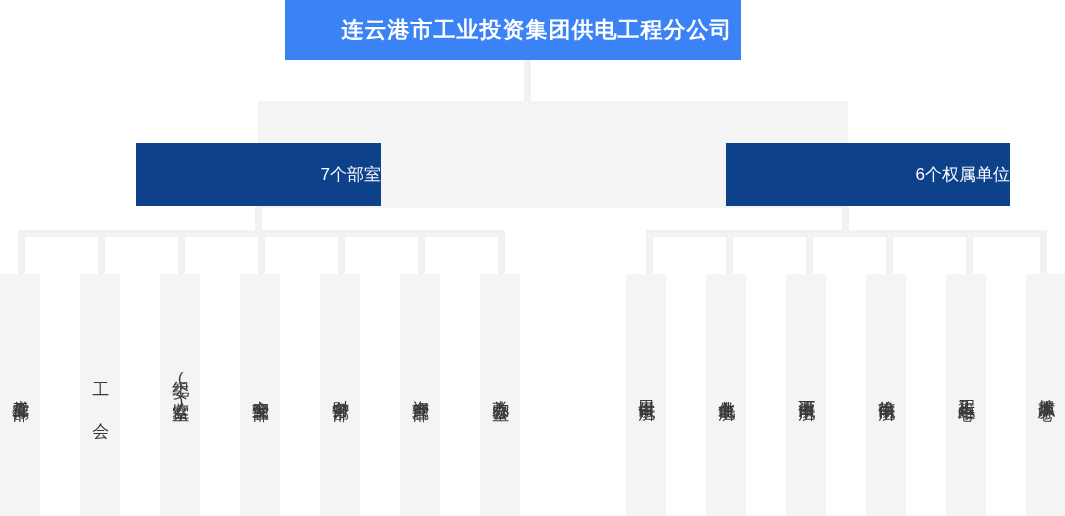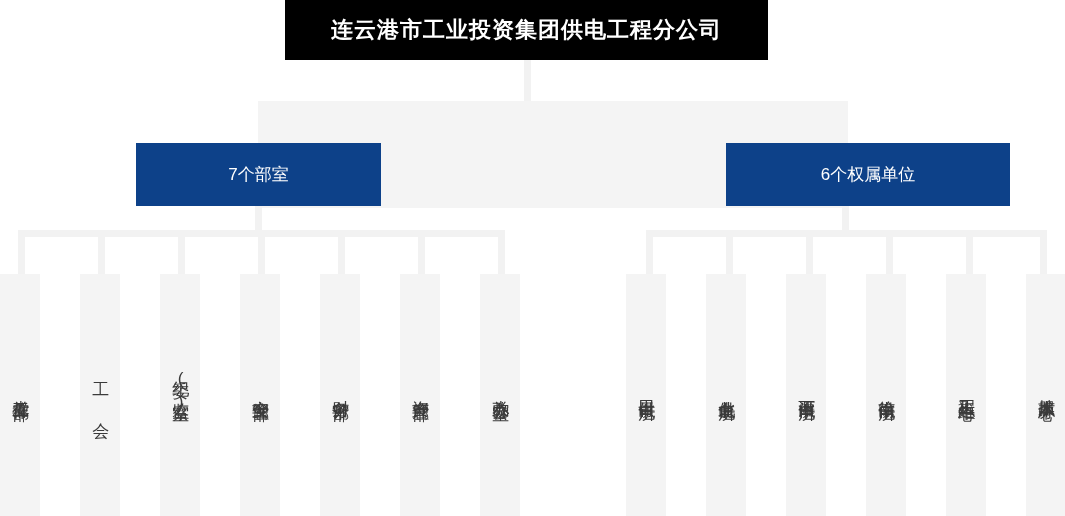--- a/index.html
+++ b/index.html
@@ -6,40 +6,41 @@
   body{
     width:1065px;height:516px;
     background:#ffffff;
     font-family:"Liberation Sans","DejaVu Sans",sans-serif;
     overflow:hidden;
   }
   #chart{position:relative;width:1065px;height:516px;}
 
   
   .root-box{
-    position:absolute;left:285px;top:0px;width:483px;height:60px;
-    background:#000000;
+    position:absolute;left:285px;top:0px;width:408px;height:60px;
+    background:#3b82f6;
     display:flex;align-items:center;justify-content:center;
     color:#ffffff;font-size:22px;font-weight:bold;letter-spacing:1px;
     white-space:nowrap;
+    padding-left:48px;
   }
 
   
   .conn{position:absolute;background:#f2f2f2;}
 
   
   .stem-root{left:524px;top:60px;width:7px;height:42px;}
 
   
   .band{left:258px;top:101px;width:590px;height:107px;background:#f4f4f4;}
 
   
   .l2-box{
     position:absolute;top:143px;height:63px;background:#0d4189;
-    display:flex;align-items:center;justify-content:center;
+    display:flex;align-items:center;justify-content:flex-end;
     color:#ffffff;font-size:17px;white-space:nowrap;
   }
   .l2-left{left:136px;width:245px;}
   .l2-right{left:726px;width:284px;}
 
   
   .stem-l2{width:7px;height:27px;top:206px;}
   .stem-l2.left{left:255px;}
   .stem-l2.right{left:842px;}
 

